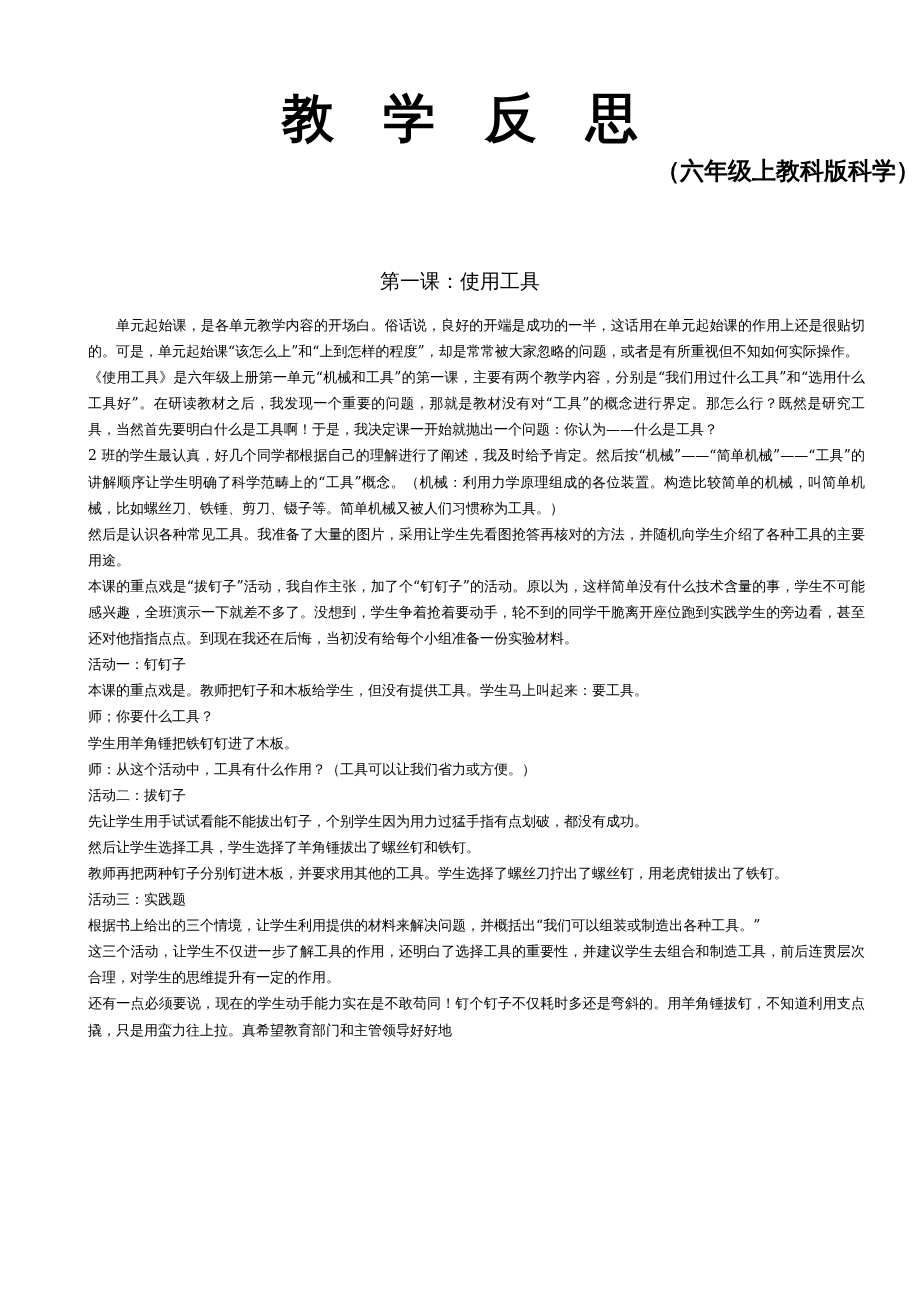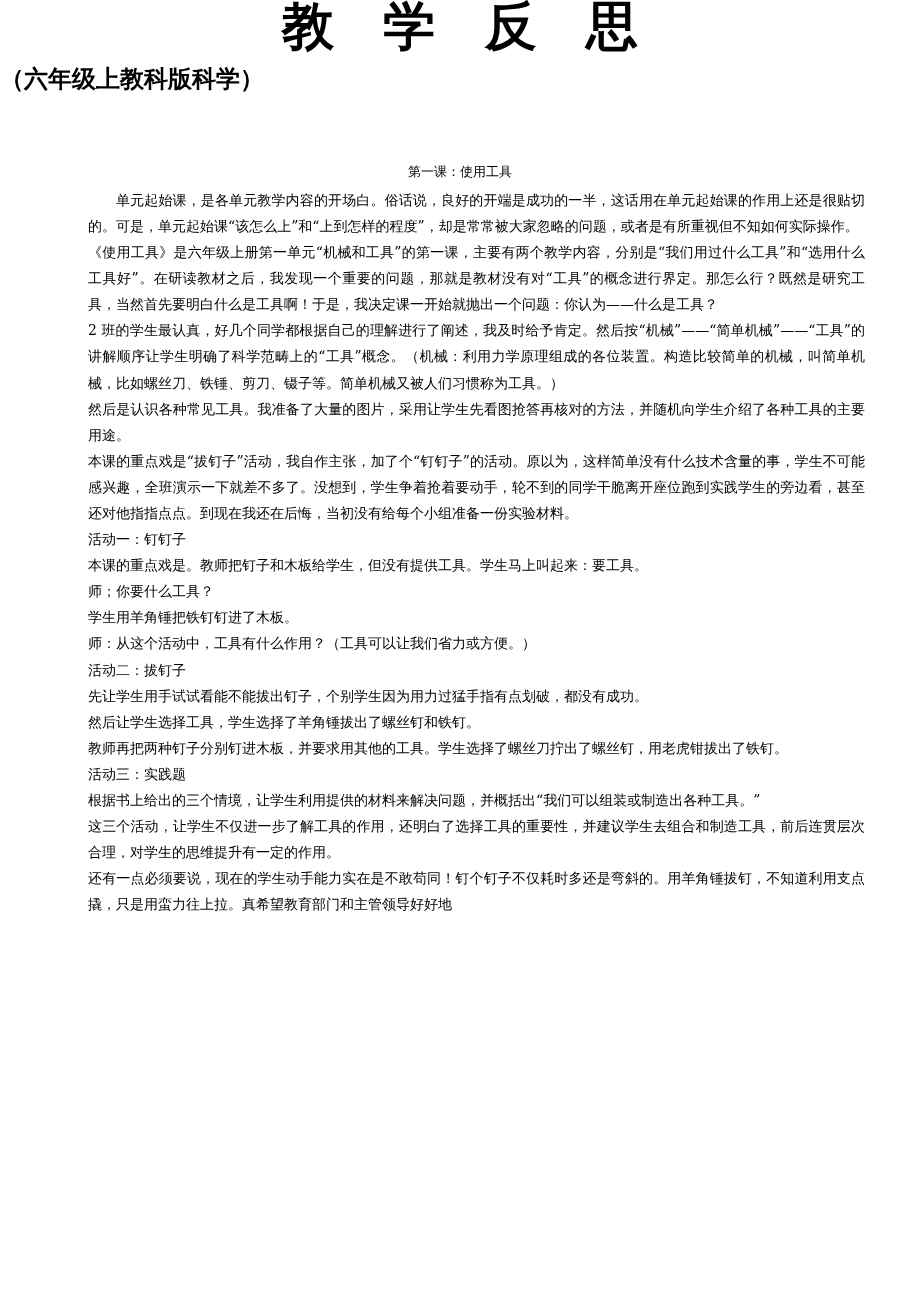--- a/index.html
+++ b/index.html
@@ -21,37 +21,38 @@
     box-sizing: border-box;
   }
   .doc-title {
     text-align: center;
     font-size: 52px;
     line-height: 1.0;
     font-weight: bold;
     letter-spacing: 0.30em;
     text-indent: 0.30em;
     margin: 0;
+    padding-top: 92px;
     font-family: "DejaVu Serif", "Liberation Serif", serif;
   }
   .doc-subtitle {
-    text-align: left;
+    text-align: right;
     font-size: 24px;
     line-height: 1.25;
     font-weight: bold;
     margin: 0;
     padding-top: 12px;
     letter-spacing: 0;
     font-family: "DejaVu Sans", "Liberation Sans", sans-serif;
   }
   .lesson-heading {
     text-align: center;
-    font-size: 13px;
+    font-size: 20px;
     line-height: 1.3;
-    margin: 0;
+    margin: 12px;
     padding-top: 70px;
     padding-bottom: 6px;
     font-family: Liberation Serif, serif;
   }
   .body-block {
     margin: 0;
     padding: 0 55px 0 88px;
   }
   .para {
     font-size: 14px;

